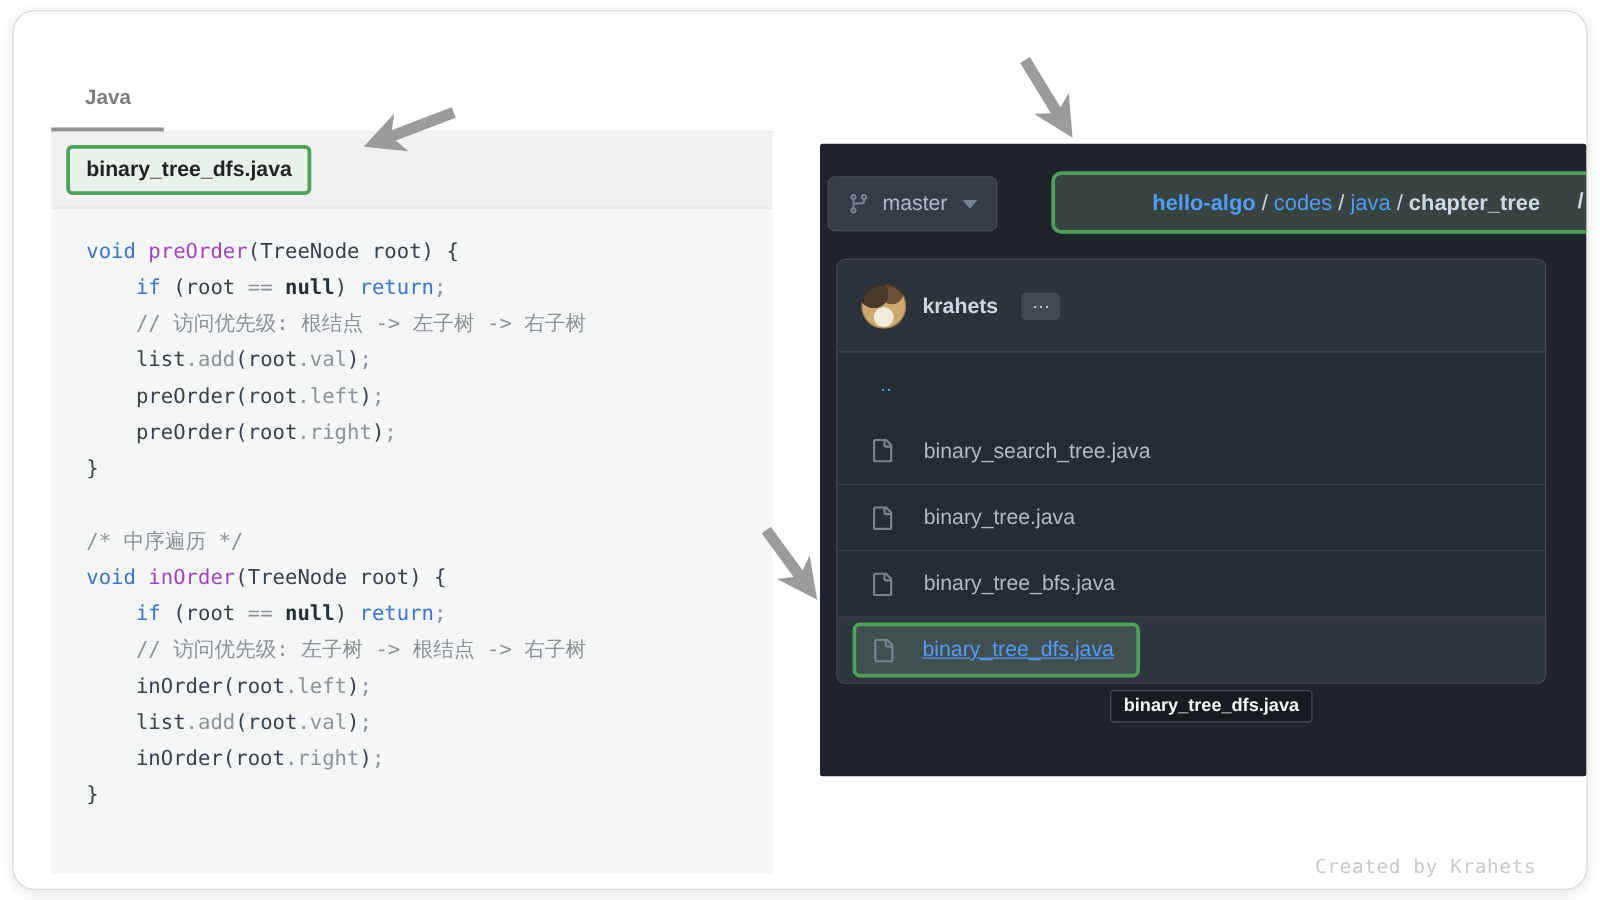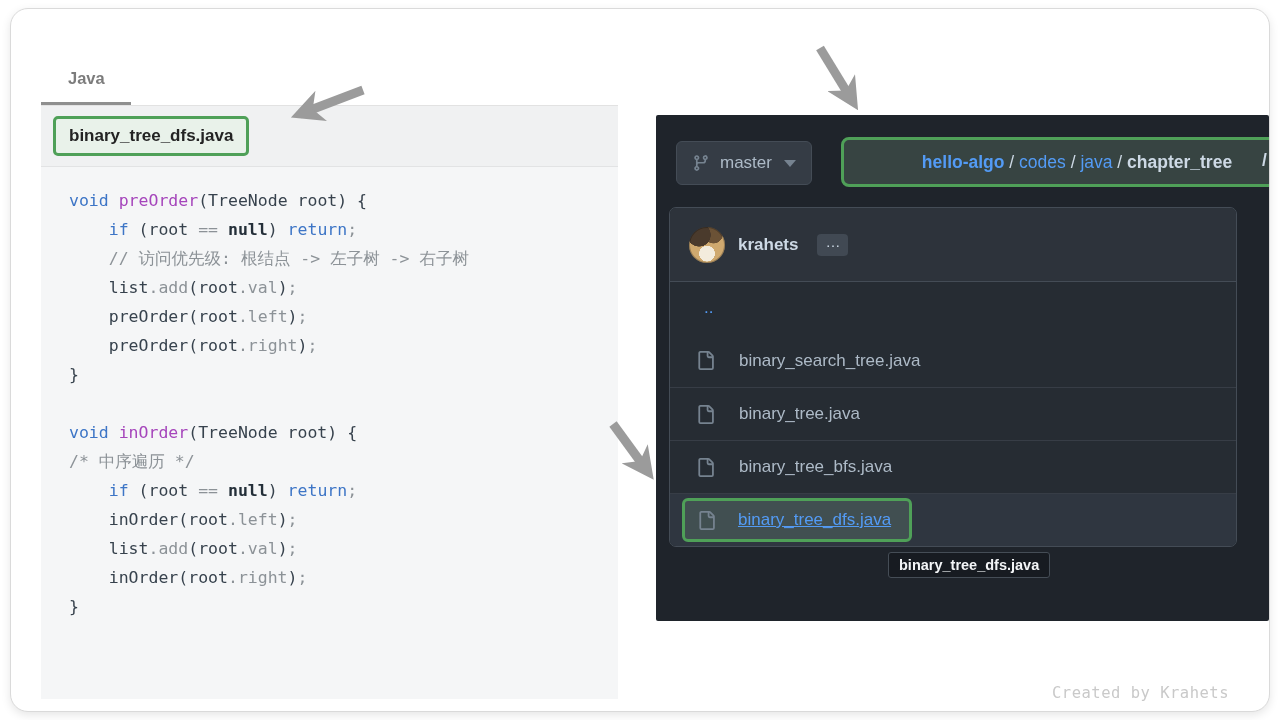--- a/index.html
+++ b/index.html
@@ -25,21 +25,21 @@
   .tok-n  { color:#37424d; }
   .tok-k  { color:#3d75c6; }
   .tok-nf { color:#a545bb; }
   .tok-c  { color:#8c9297; }
   .tok-o  { color:#8c9297; }
   .tok-kc { color:#242f39; font-weight:700; }
 
   
   .gh-panel { position:absolute; left:645px; top:106px; width:613px; height:506px; background:#1f242b; border-radius:2px; overflow:hidden; }
 
-  .branch-btn { position:absolute; left:20px; top:26px; height:44px; padding:0 15px;
+  .branch-btn { position:absolute; left:6px; top:26px; height:44px; padding:0 15px;
                 display:inline-flex; align-items:center; gap:10px;
                 background:#353c45; border:1px solid #444c56; border-radius:6px;
                 color:#adbac7; font-size:17px; font-weight:500; cursor:pointer; }
   .branch-btn svg { flex:0 0 auto; }
   .caret-down { width:0; height:0; border-left:6px solid transparent; border-right:6px solid transparent; border-top:7px solid #768390; margin-left:2px; }
 
   .breadcrumb-box { position:absolute; left:185px; top:22px; width:472px; height:50px;
                     border:3px solid #4fa058; border-radius:8px; background:rgba(140,180,150,.22);
                     display:flex; align-items:center; justify-content:center;
                     font-size:17.5px; white-space:pre; }
@@ -101,23 +101,24 @@
       </div>
       <div class="code-body">
           <div class="code-line"><span class="tok-k">void</span><span class="tok-n"> </span><span class="tok-nf">preOrder</span><span class="tok-n">(TreeNode root) {</span></div>
           <div class="code-line"><span class="tok-n">    </span><span class="tok-k">if</span><span class="tok-n"> (root </span><span class="tok-o">==</span><span class="tok-n"> </span><span class="tok-kc">null</span><span class="tok-n">) </span><span class="tok-k">return</span><span class="tok-o">;</span></div>
           <div class="code-line"><span class="tok-c">    // 访问优先级: 根结点 -&gt; 左子树 -&gt; 右子树</span></div>
           <div class="code-line"><span class="tok-n">    list</span><span class="tok-o">.add</span><span class="tok-n">(root</span><span class="tok-o">.val</span><span class="tok-n">)</span><span class="tok-o">;</span></div>
           <div class="code-line"><span class="tok-n">    preOrder</span><span class="tok-n">(root</span><span class="tok-o">.left</span><span class="tok-n">)</span><span class="tok-o">;</span></div>
           <div class="code-line"><span class="tok-n">    preOrder</span><span class="tok-n">(root</span><span class="tok-o">.right</span><span class="tok-n">)</span><span class="tok-o">;</span></div>
           <div class="code-line"><span class="tok-n">}</span></div>
           <div class="code-line">&nbsp;</div>
+          <div class="code-line"><span class="tok-c">/* 中序遍历 */</span></div>
           <div class="code-line"><span class="tok-k">void</span><span class="tok-n"> </span><span class="tok-nf">inOrder</span><span class="tok-n">(TreeNode root) {</span></div>
-          <div class="code-line"><span class="tok-c">/* 中序遍历 */</span></div>
           <div class="code-line"><span class="tok-n">    </span><span class="tok-k">if</span><span class="tok-n"> (root </span><span class="tok-o">==</span><span class="tok-n"> </span><span class="tok-kc">null</span><span class="tok-n">) </span><span class="tok-k">return</span><span class="tok-o">;</span></div>
+          <div class="code-line"><span class="tok-c">    // 访问优先级: 左子树 -&gt; 根结点 -&gt; 右子树</span></div>
           <div class="code-line"><span class="tok-n">    inOrder</span><span class="tok-n">(root</span><span class="tok-o">.left</span><span class="tok-n">)</span><span class="tok-o">;</span></div>
           <div class="code-line"><span class="tok-n">    list</span><span class="tok-o">.add</span><span class="tok-n">(root</span><span class="tok-o">.val</span><span class="tok-n">)</span><span class="tok-o">;</span></div>
           <div class="code-line"><span class="tok-n">    inOrder</span><span class="tok-n">(root</span><span class="tok-o">.right</span><span class="tok-n">)</span><span class="tok-o">;</span></div>
           <div class="code-line"><span class="tok-n">}</span></div>
         </div>
     </div>
 
     <div class="gh-panel">
 
       <div class="branch-btn">

